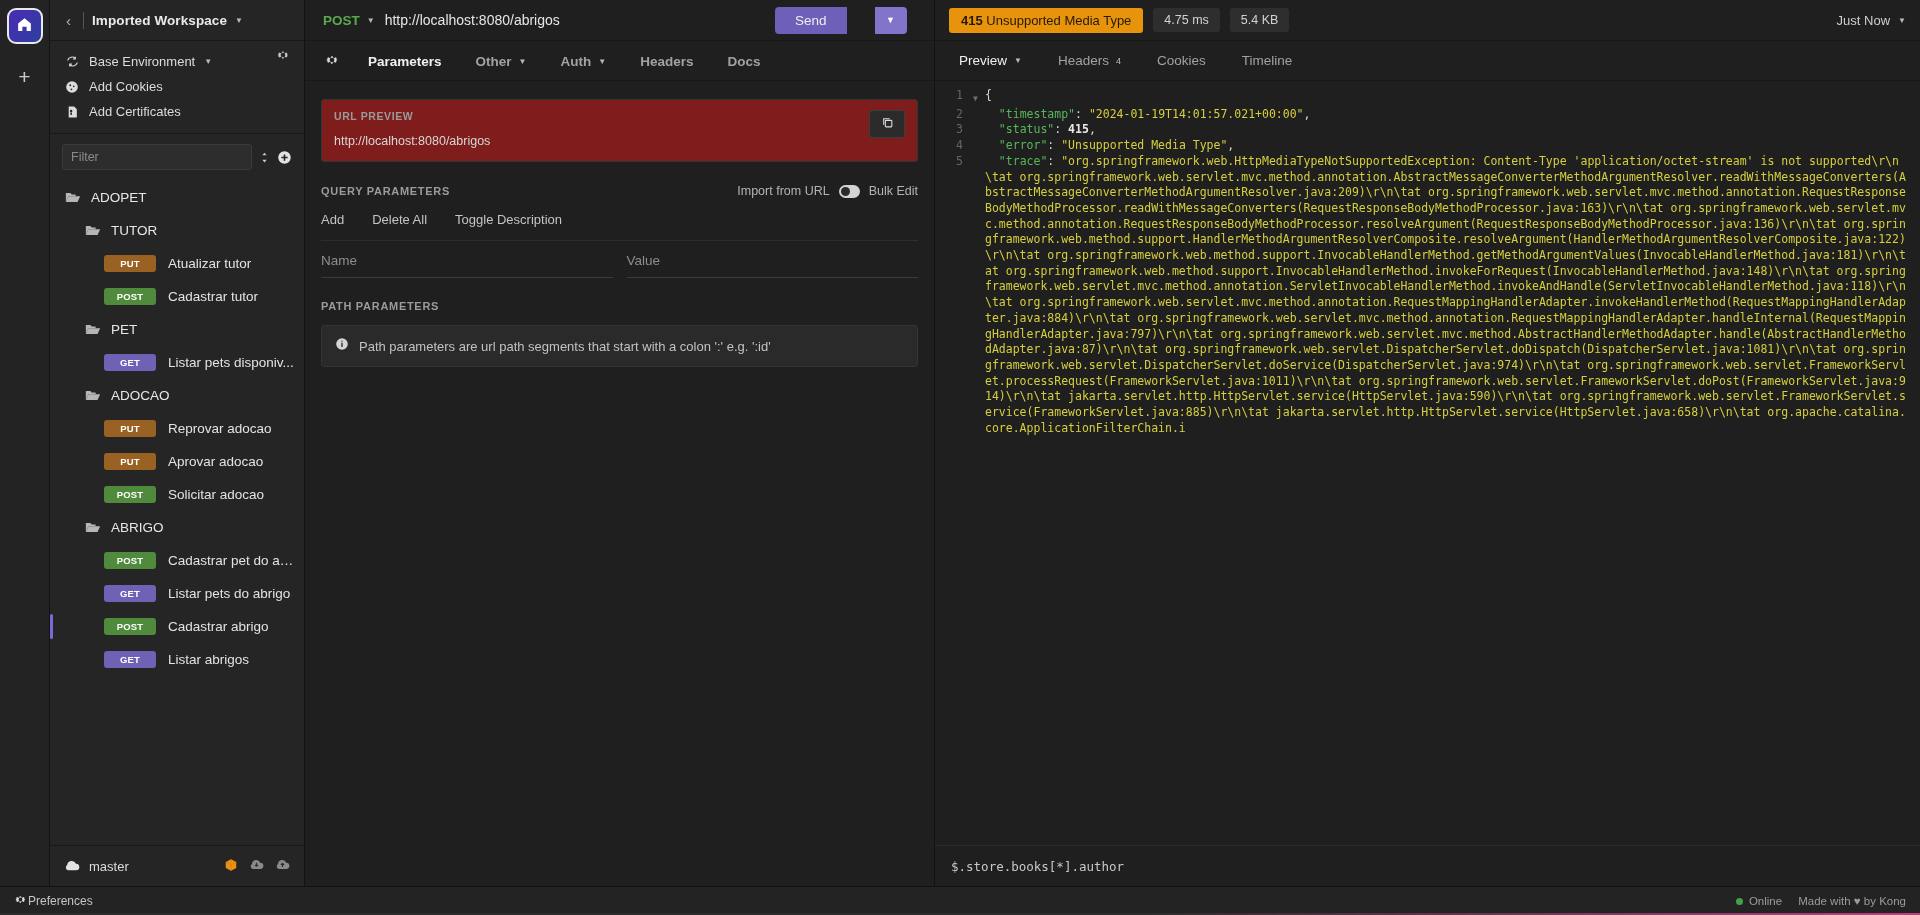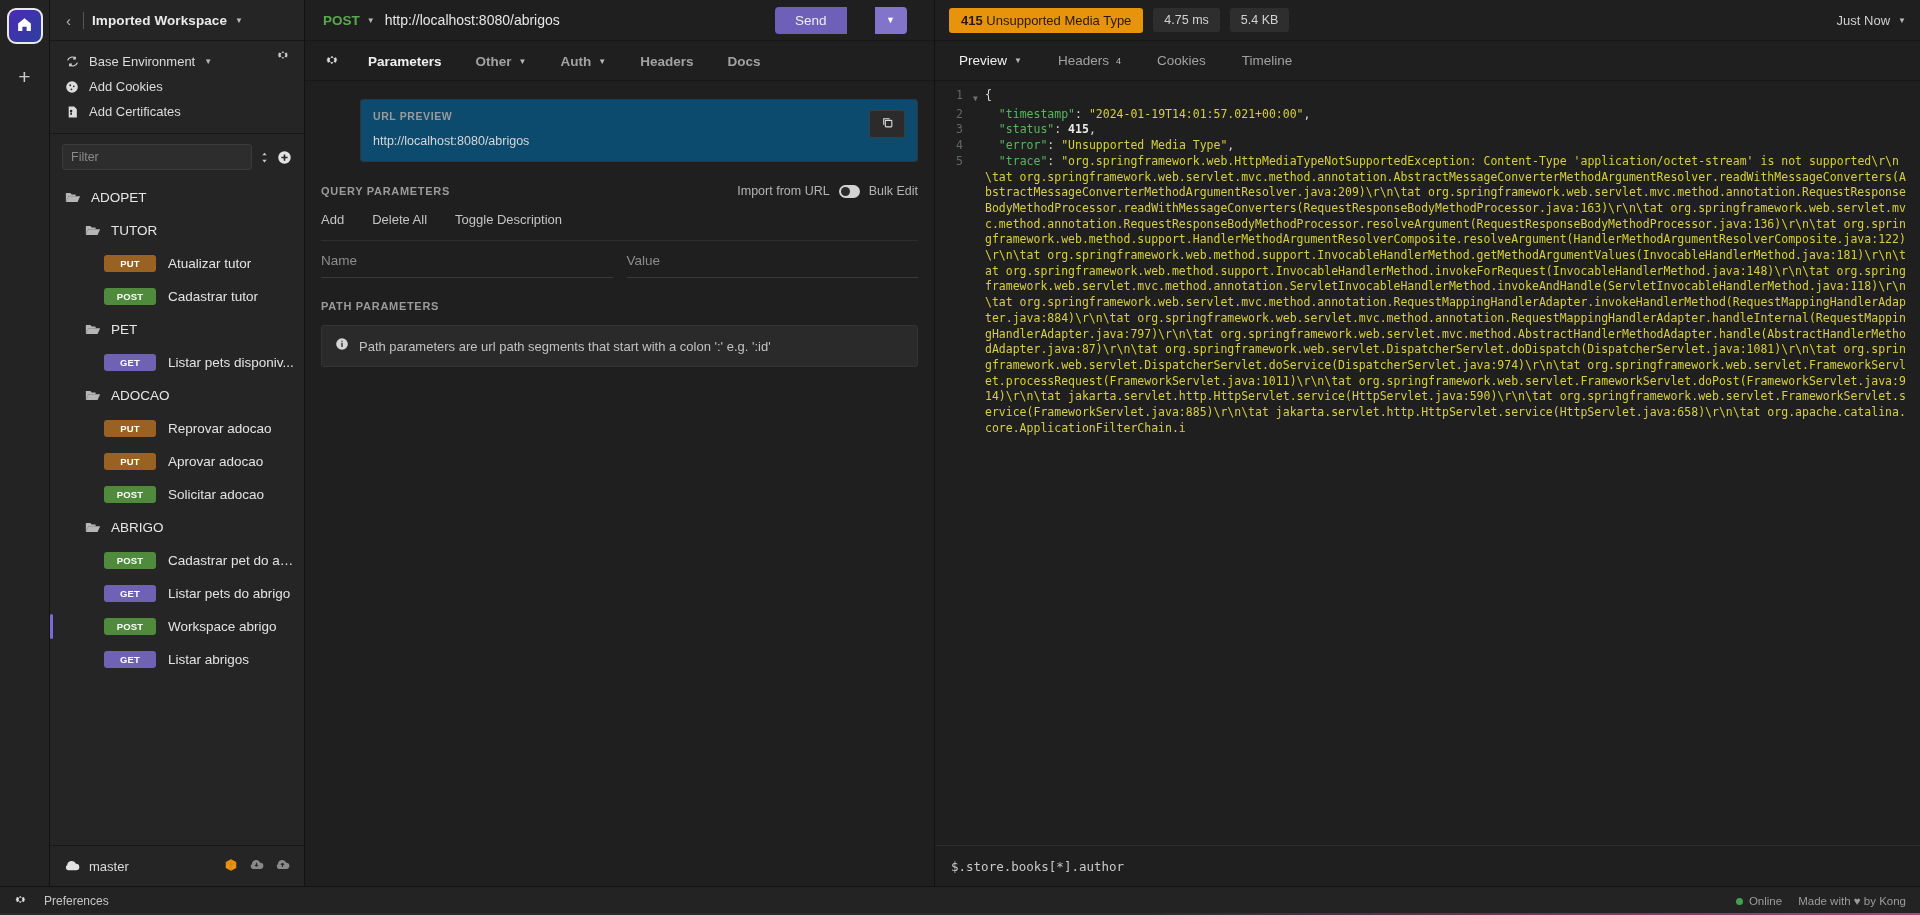--- a/index.html
+++ b/index.html
@@ -98,22 +98,22 @@
   .url-method { display: flex; align-items: center; gap: 7px; padding: 0 10px 0 18px;
                 font-size: 13.5px; font-weight: bold; color: #5aa84f; }
   .url-text { font-size: 14px; color: #e6e6e6; }
   .req-tabs { height: 40px; display: flex; gap: 0;
               border-bottom: 1px solid #181818; padding-left: 6px; font-weight: bold; }
   .rtab { padding: 0 17px; height: 40px; display: flex; align-items: center; gap: 7px;
           font-size: 13.5px; color: #a2a2a2; }
   .rtab.active { color: #f0f0f0; }
   .req-body { flex: 1; padding: 18px 16px 0 16px; overflow: hidden; }
 
-  .urlprev { border: 1px solid #343434; border-radius: 3px; background: #0c4a6e;
-             padding: 10px 12px 13px 12px; display: flex; align-items: flex-start; margin-left: 39px; }
+  .urlprev { border: 1px solid #343434; border-radius: 3px; background: #7f1d1d;
+             padding: 10px 12px 13px 12px; display: flex; align-items: flex-start; }
   .urlprev-l { flex: 1; }
   .urlprev-title { font-size: 10.5px; font-weight: bold; letter-spacing: .6px; color: #9b9b9b; }
   .urlprev-val { margin-top: 12px; font-size: 12.5px; color: #d7d7d7;
                  font-family: "Liberation Sans", sans-serif; }
   .copy-btn { width: 36px; height: 28px; border: 1px solid #3d3d3d; border-radius: 3px;
               background: #2b2b2b; display: flex; align-items: center; justify-content: center; }
 
   .sec-head { margin-top: 22px; display: flex; align-items: center; }
   .sec-title { font-size: 11px; font-weight: bold; letter-spacing: .7px; color: #9b9b9b; }
   .sec-right { margin-left: auto; display: flex; align-items: center; gap: 9px; font-size: 12.5px; color: #b4b4b4; }
@@ -178,21 +178,21 @@
   .toast-spin { width: 34px; height: 34px; border-radius: 50%;
                 border: 4px solid #5b3fd0; border-top-color: #2a2a2a; flex: none; }
   .toast-r { flex: 1; }
   .toast-txt { font-size: 12.5px; color: #e3e3e3; text-align: center; }
   .toast-btns { display: flex; gap: 9px; margin-top: 8px; justify-content: center; }
   .tbtn { border: 1px solid #4a4a4a; background: #323232; border-radius: 3px;
           font-size: 12px; color: #e0e0e0; padding: 4px 11px; }
 
   
   .statusbar { height: 29px; background: #232323; border-top: 1px solid #121212;
-               display: flex; align-items: center; padding: 0 14px; gap: 17px;
+               display: flex; align-items: center; padding: 0 14px; gap: 1px;
                font-size: 12px; color: #c6c6c6; flex: none; position: relative; }
   .sb-right { margin-left: auto; display: flex; align-items: center; gap: 16px; font-size: 11.5px; color: #9c9c9c; }
   .dot-online { width: 7px; height: 7px; border-radius: 50%; background: #3fa34d; }
   .kong-bar { position: absolute; left: 0; right: 0; bottom: 0; height: 2px;
               background: linear-gradient(90deg,#2c2c2c 60%, #b4447a 100%); }
   .wrapper-pos { position: relative; flex: 1; display: flex; min-height: 0; }
 </style>
 </head>
 <body>
 
@@ -347,21 +347,21 @@
         <div class="tree-row" style="padding-left: 54px;">
           <span class="meth m-POST">POST</span>
           <span class="tree-label">Cadastrar pet do ab...</span>
         </div>
         <div class="tree-row" style="padding-left: 54px;">
           <span class="meth m-GET">GET</span>
           <span class="tree-label">Listar pets do abrigo</span>
         </div>
         <div class="tree-row sel" style="padding-left: 54px;">
           <span class="meth m-POST">POST</span>
-          <span class="tree-label">Workspace abrigo</span>
+          <span class="tree-label">Cadastrar abrigo</span>
         </div>
         <div class="tree-row" style="padding-left: 54px;">
           <span class="meth m-GET">GET</span>
           <span class="tree-label">Listar abrigos</span>
         </div>
       </div>
 
     <div class="sb-foot">
       <span>
         <svg width="16" height="12" viewBox="0 0 24 18" fill="#e2e2e2">

